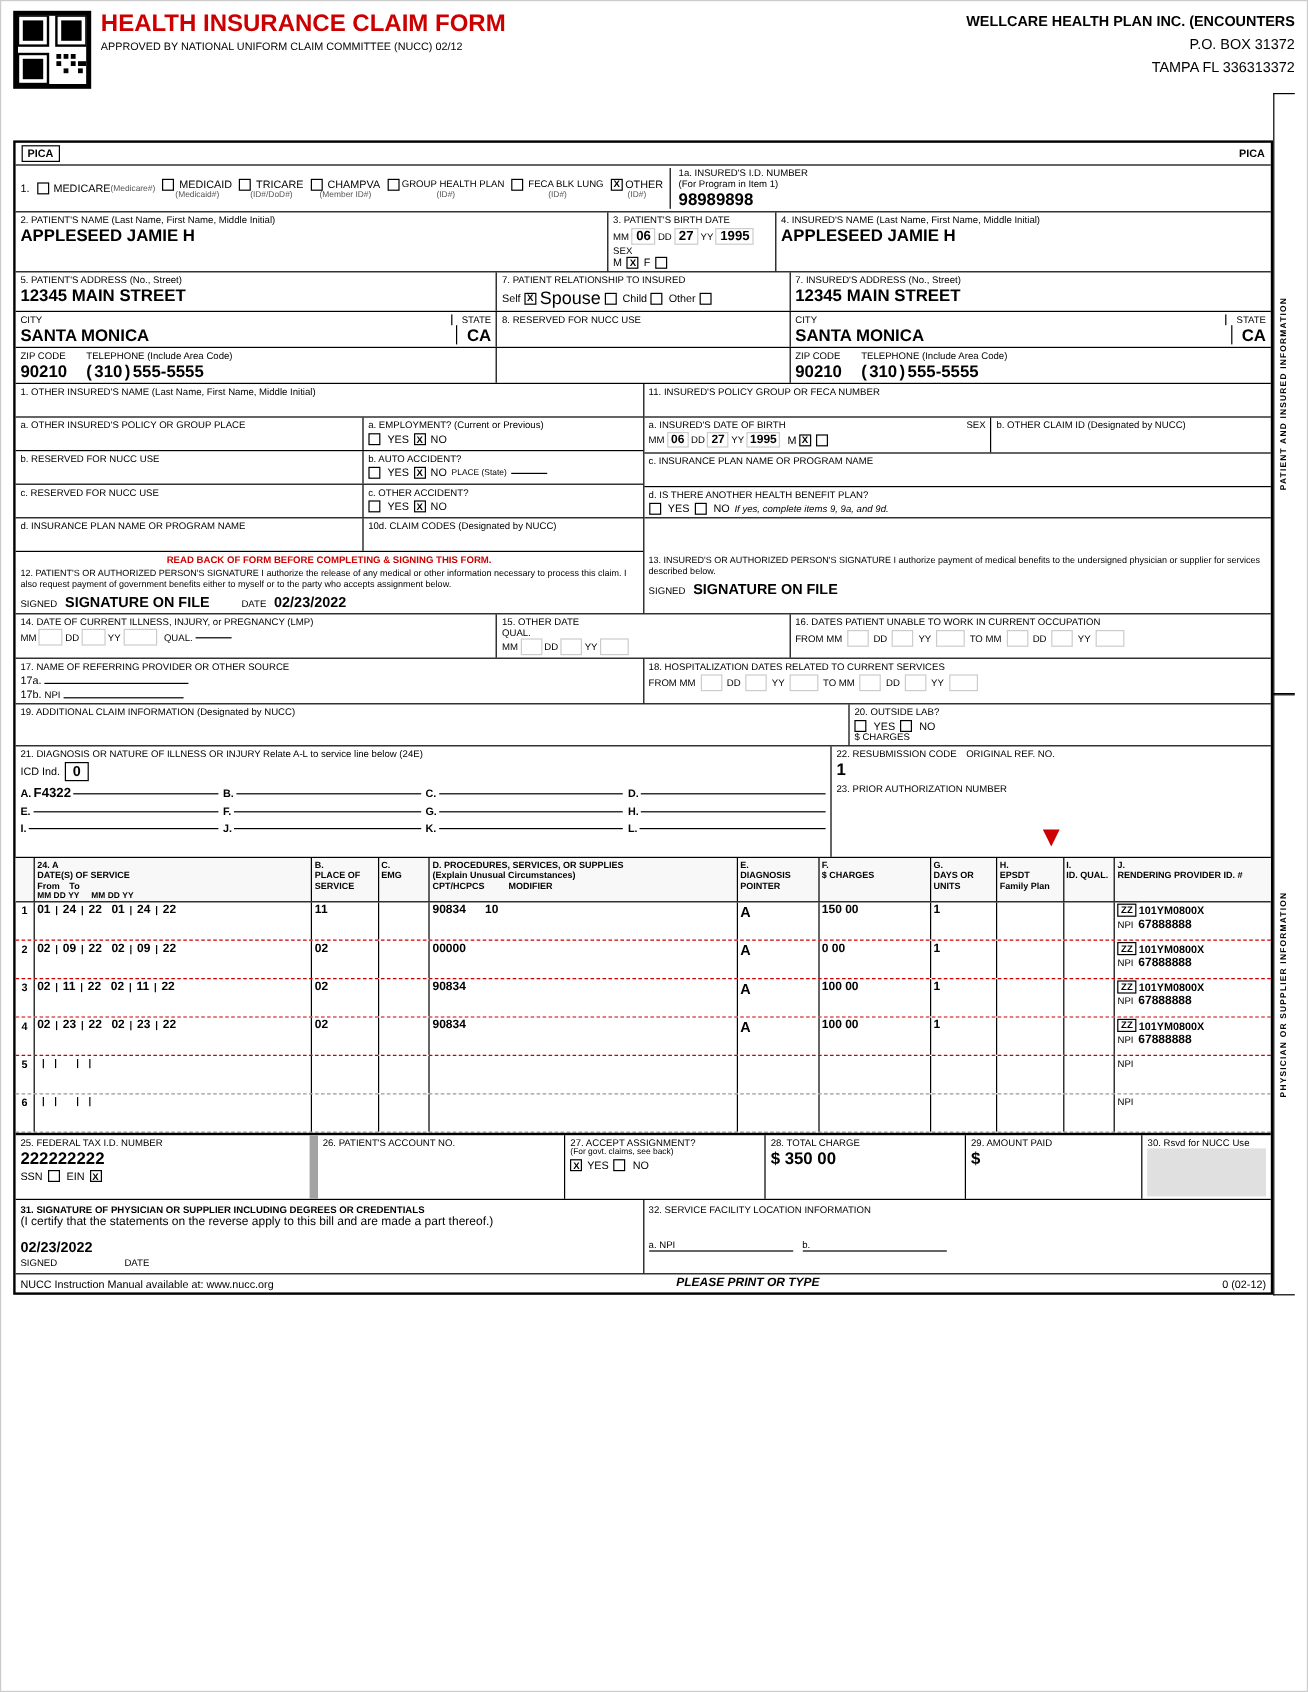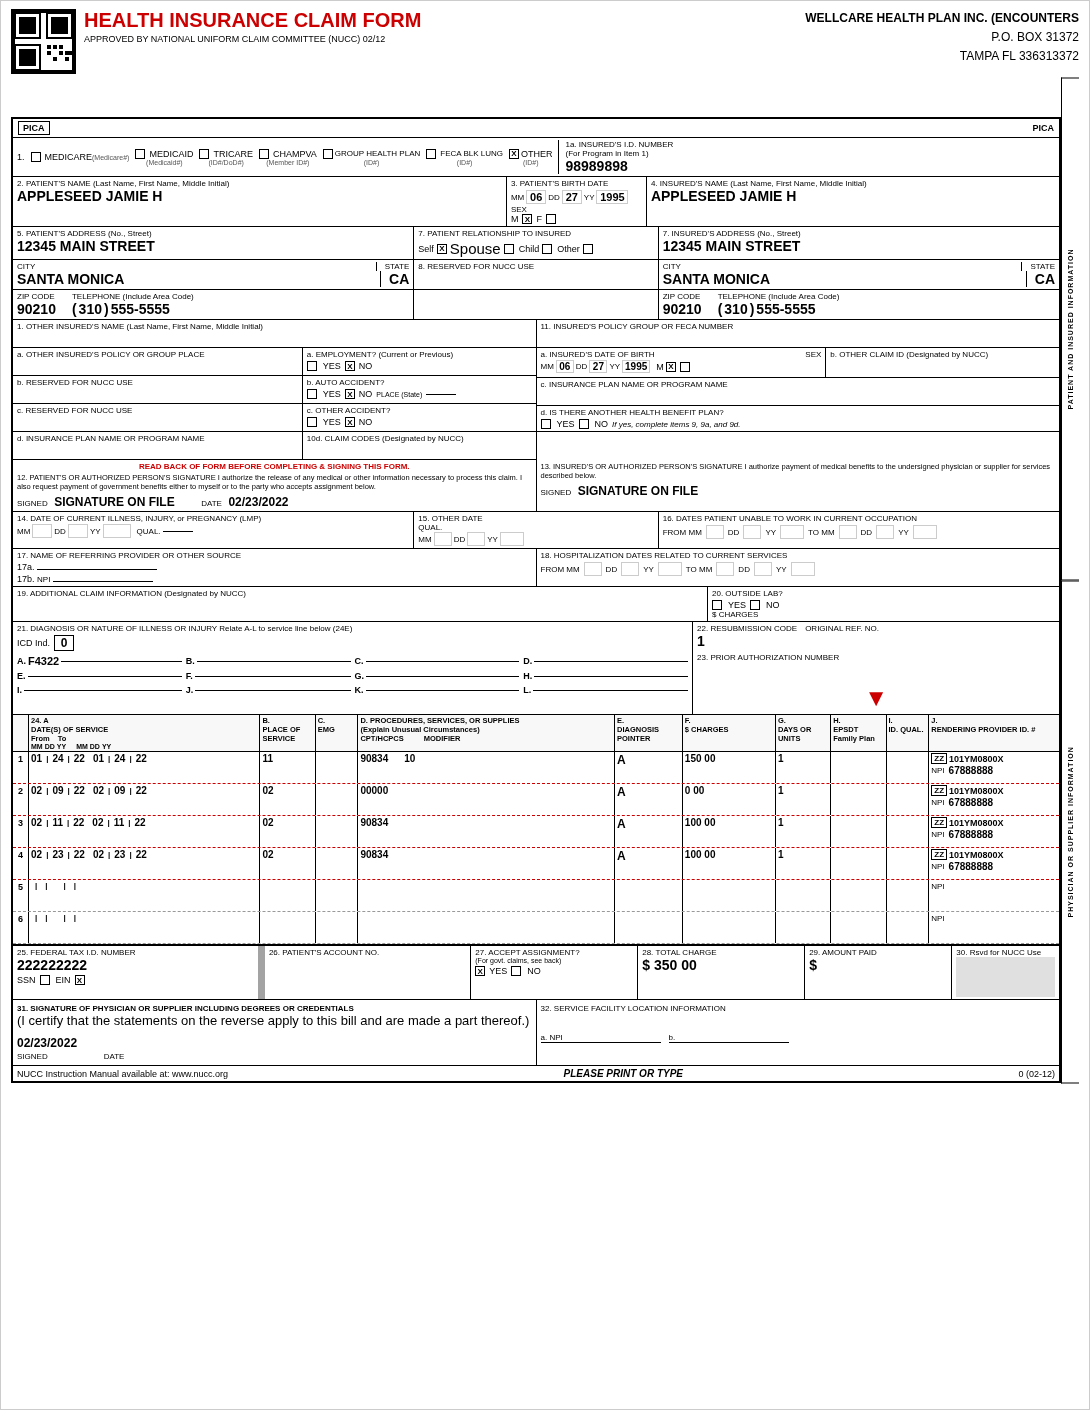--- a/index.html
+++ b/index.html
@@ -877,21 +877,21 @@
         </div>
         <div style="flex:0.5; padding:2px 4px;">
           <div style="font-size:8px;">30. Rsvd for NUCC Use</div>
           <div style="height:40px; background:#e0e0e0;"></div>
         </div>
       </div>
 
       <div style="display:flex; border-top:1px solid #000;">
         <div style="flex:1; padding:4px; border-right:1px solid #000;">
           <div style="font-size:8px; font-weight:bold;">31. SIGNATURE OF PHYSICIAN OR SUPPLIER INCLUDING DEGREES OR CREDENTIALS</div>
-          <div style="font-size:13px;">(I certify that the statements on the reverse apply to this bill and are made a part thereof.)</div>
+          <div style="font-size:10px;">(I certify that the statements on the reverse apply to this bill and are made a part thereof.)</div>
           <div style="margin-top:8px; display:flex; align-items:flex-end; gap:8px;">
             <div>
               <div style="font-size:12px; font-weight:bold; text-align:center;">02/23/2022</div>
             </div>
           </div>
           <div style="display:flex; gap:16px; margin-top:2px; font-size:8px;">
             <span>SIGNED</span>
             <span style="margin-left:40px;">DATE</span>
           </div>
         </div>

